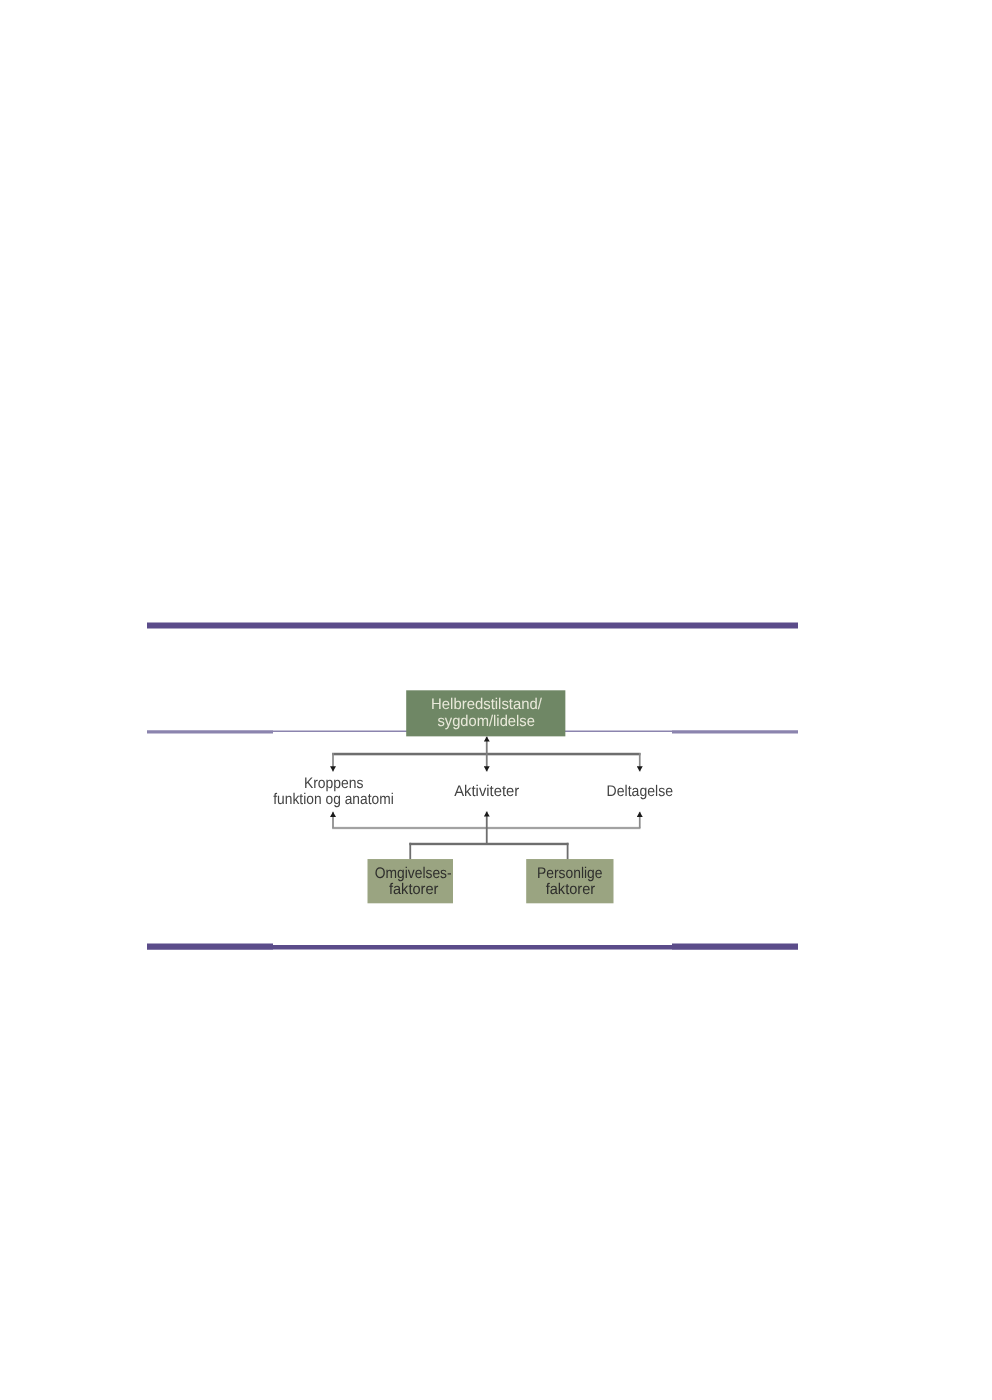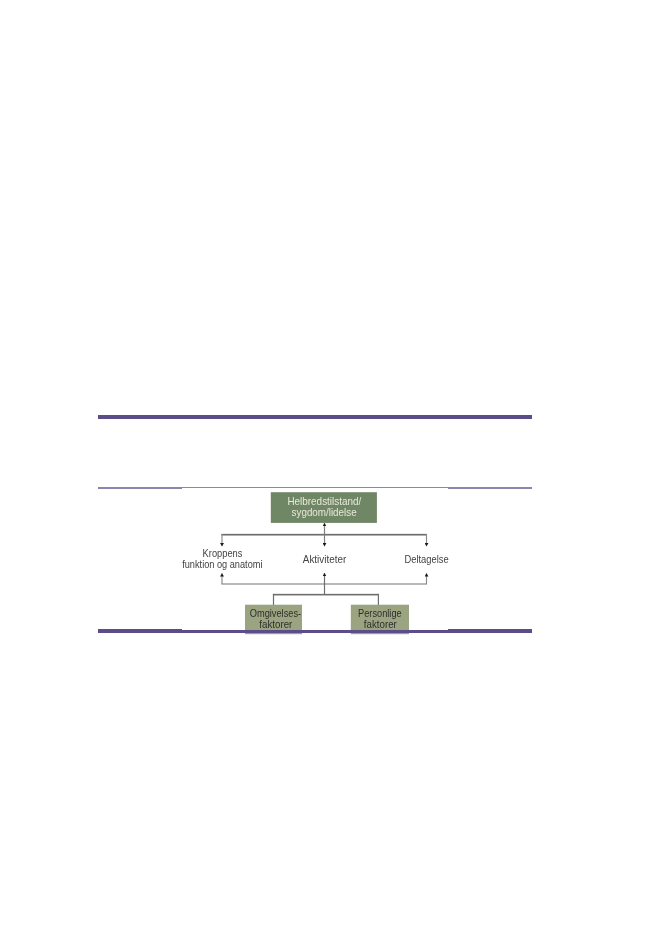--- a/index.html
+++ b/index.html
@@ -13,21 +13,21 @@
   .page { position:absolute; left:0; top:0; width:661px; height:933px; }
 
   .rule-top    { position:absolute; left:98.2px; top:414.9px; width:433.9px; height:4.0px; background:#5B4C8A; }
   .rule-thin   { position:absolute; left:98.2px; top:486.9px; width:433.9px; height:1.2px; background:#8B84AE; }
   .rule-thin-l { position:absolute; left:98.2px; top:486.9px; width:83.8px; height:2.1px; background:#8B84AE; }
   .rule-thin-r { position:absolute; left:447.9px; top:486.9px; width:84.2px; height:2.1px; background:#8B84AE; }
   .rule-bottom   { z-index:5; position:absolute; left:98.2px; top:629.8px; width:433.9px; height:3.3px; background:#5B4C8A; }
   .rule-bottom-l { z-index:5; position:absolute; left:98.2px; top:628.9px; width:83.8px; height:4.2px; background:#5B4C8A; }
   .rule-bottom-r { z-index:5; position:absolute; left:447.9px; top:628.9px; width:84.2px; height:4.2px; background:#5B4C8A; }
 
-  .figure { position:absolute; left:0px; top:484px; width:547px; height:160px;text-align:center; }
+  .figure { position:absolute; left:0px; top:452px; width:547px; height:160px;text-align:center; }
   svg.diagram { display:block; width:661px; height:160px; overflow:visible; will-change:transform; }
 
   svg.diagram text { font-family:"Liberation Sans", sans-serif; font-size:10.3px; }
   .title-label { fill:#E9E9DA; }
   .dark-label  { fill:#2E2E2C; }
   .plain-label { fill:#434343; }
 </style>
 </head>
 <body>
 

